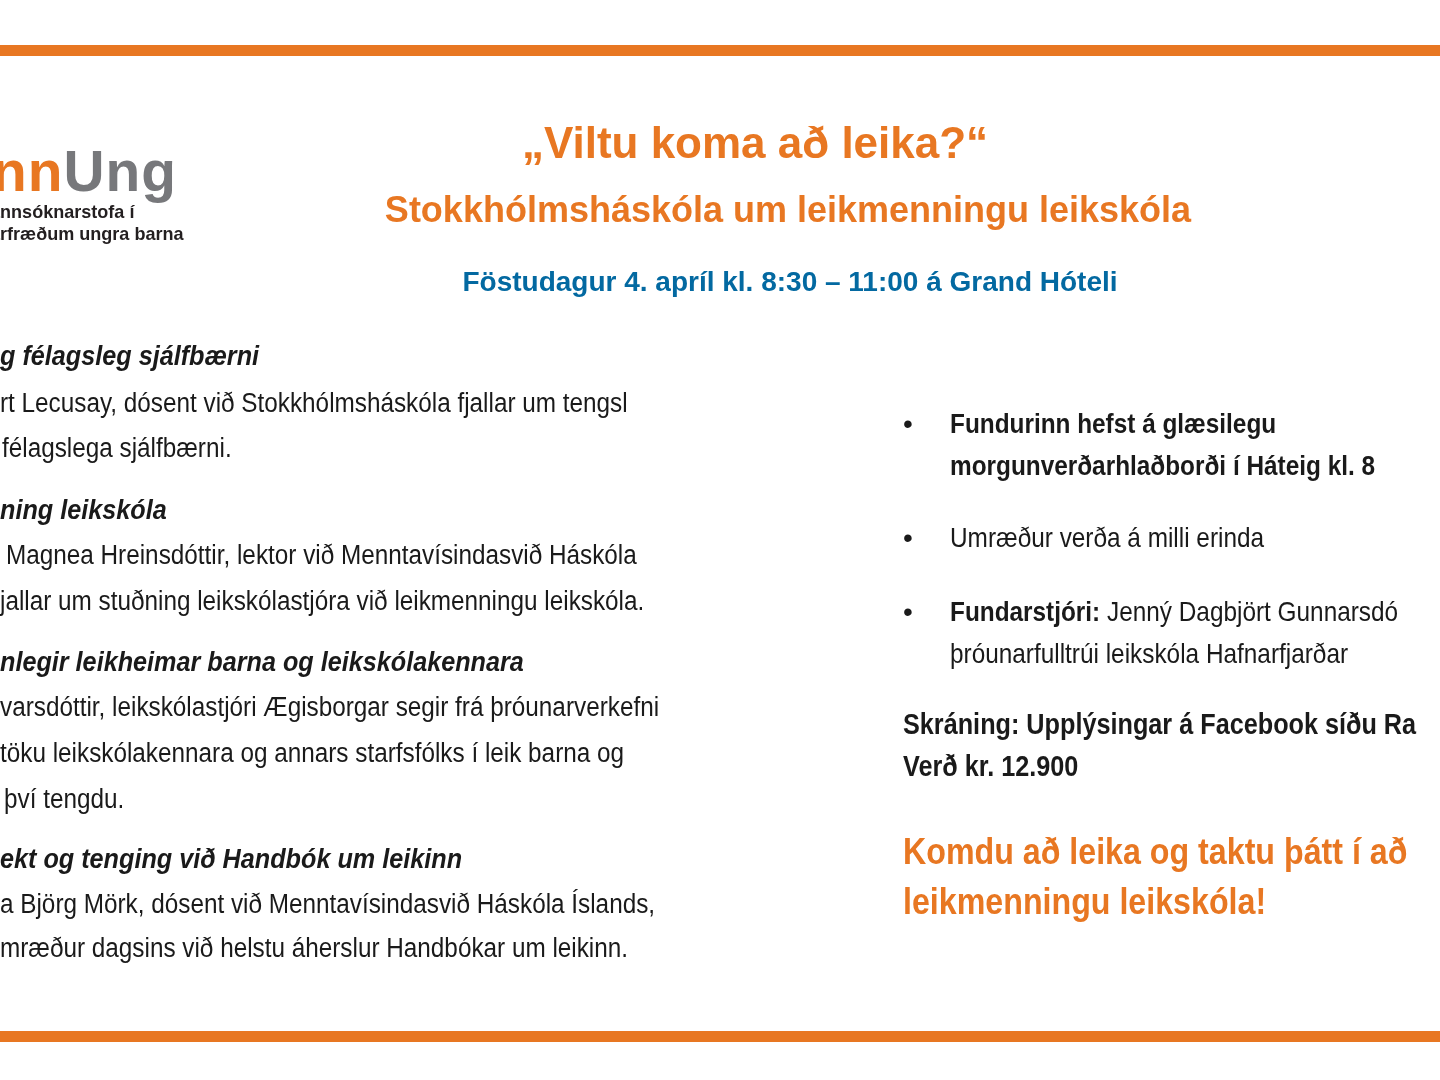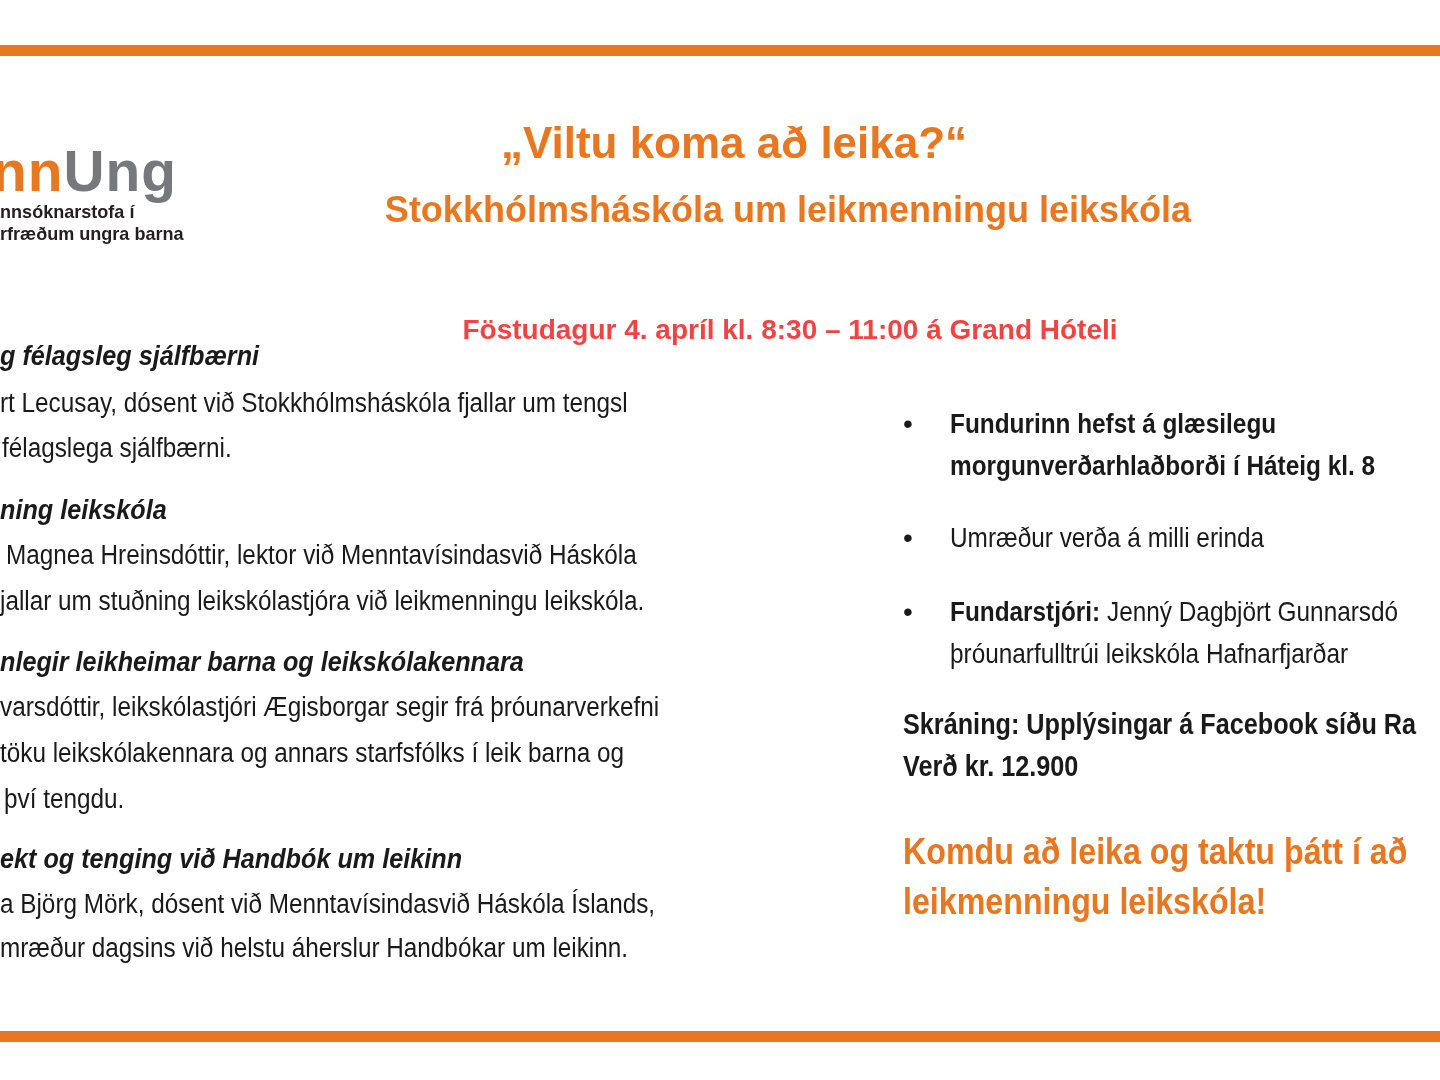--- a/index.html
+++ b/index.html
@@ -25,22 +25,22 @@
   .logo-nn   { color: #E87722; }
   .logo-ung  { color: #77787B; }
   .logo-tag  { font-weight: bold; font-size: 19px; color: #231F20;
                transform: scaleX(0.95); transform-origin: 0 50%; }
 
   
   .title    { font-weight: bold; font-size: 44px; color: #E87722;
               transform: translateX(-50%); }
   .subtitle { font-weight: bold; font-size: 36px; color: #E87722;
               transform: translateX(-50%); }
-  .datetime { font-weight: bold; font-size: 28px; color: #ef4444;
-              transform: translateX(-50%); margin-top: 48px; }
+  .datetime { font-weight: bold; font-size: 28px; color: #0369a1;
+              transform: translateX(-50%); }
 
   
   .sec-heading { font-weight: bold; font-style: italic; font-size: 28px;
                  transform: scaleX(0.9); transform-origin: 0 50%; }
   .sec-line    { font-size: 27px;
                  transform: scaleX(0.9); transform-origin: 0 50%; }
 
   
   .info-line   { font-size: 28px;
                  transform: scaleX(0.87); transform-origin: 0 50%; }
@@ -56,21 +56,21 @@
 
 <div class="bar" style="top:45px;"></div>
 <div class="bar" style="top:1031px;"></div>
 
 <div class="line logo-mark" style="top:138px; left:-8px;">
   <span class="logo-nn">nn</span><span class="logo-ung">Ung</span>
 </div>
 <div class="line logo-tag" style="top:201px; left:-10px;">annsóknarstofa í</div>
 <div class="line logo-tag" style="top:223px; left:-10px;">arfræðum ungra barna</div>
 
-<div class="line title" style="top:118px; left:734px;">„Viltu koma að leika?“</div>
+<div class="line title" style="top:118px; left:755px;">„Viltu koma að leika?“</div>
 <div class="line subtitle" style="top:189px; left:788px;">Stokkhólmsháskóla um leikmenningu leikskóla</div>
 <div class="line datetime" style="top:266px; left:790px;">Föstudagur 4. apríl kl. 8:30 – 11:00 á Grand Hóteli</div>
 
 <div class="line sec-heading" style="top:340px; left:0;">g félagsleg sjálfbærni</div>
 <div class="line sec-line" style="top:388px; left:0;">rt Lecusay, dósent við Stokkhólmsháskóla fjallar um tengsl</div>
 <div class="line sec-line" style="top:433px; left:2px;">félagslega sjálfbærni.</div>
 
 <div class="line sec-heading" style="top:494px; left:0;">ning leikskóla</div>
 <div class="line sec-line" style="top:540px; left:6px;">Magnea Hreinsdóttir, lektor við Menntavísindasvið Háskóla</div>
 <div class="line sec-line" style="top:586px; left:0;">jallar um stuðning leikskólastjóra við leikmenningu leikskóla.</div>

